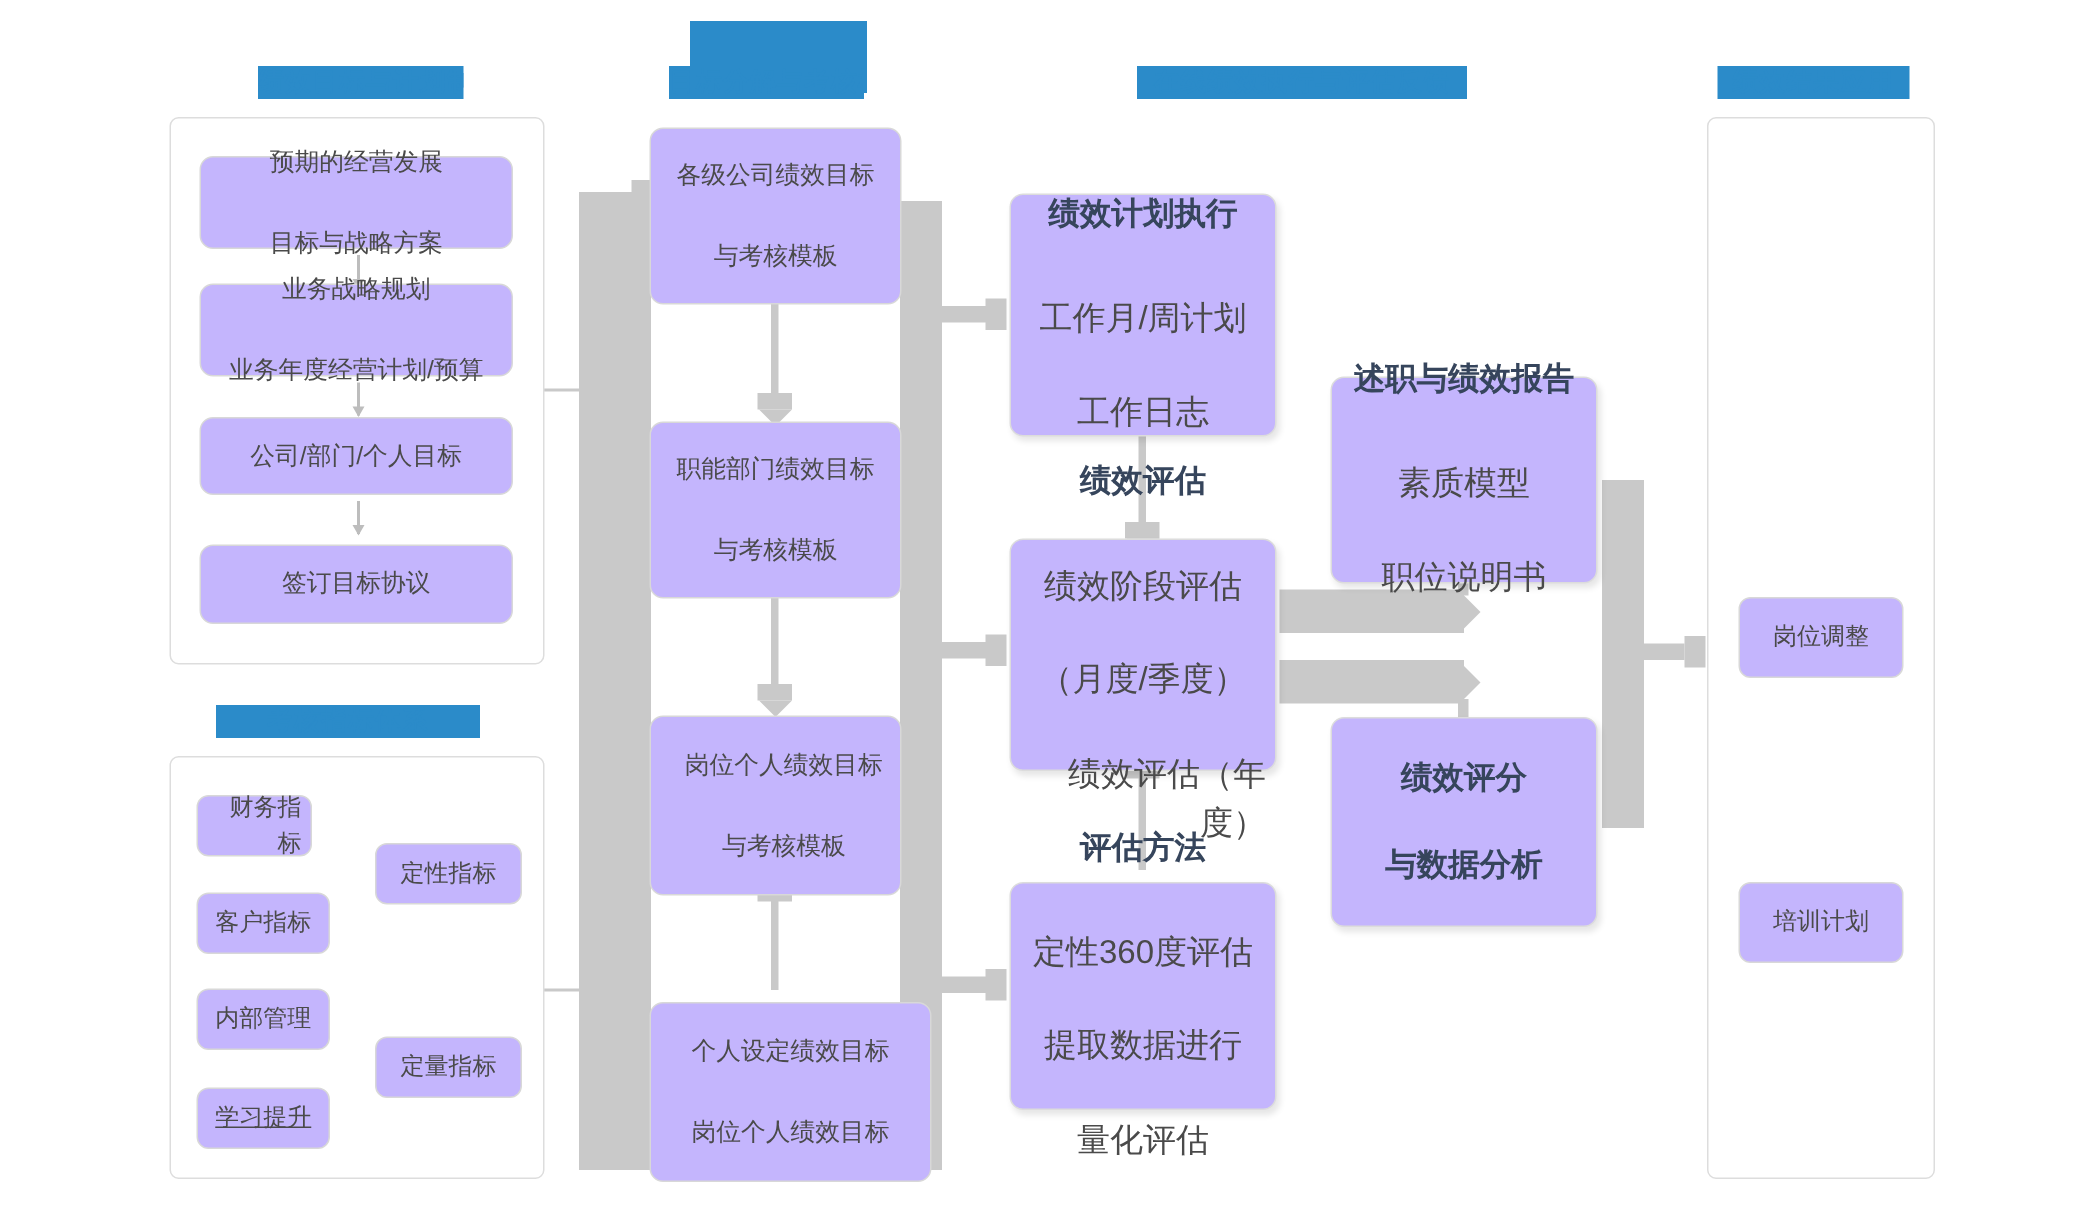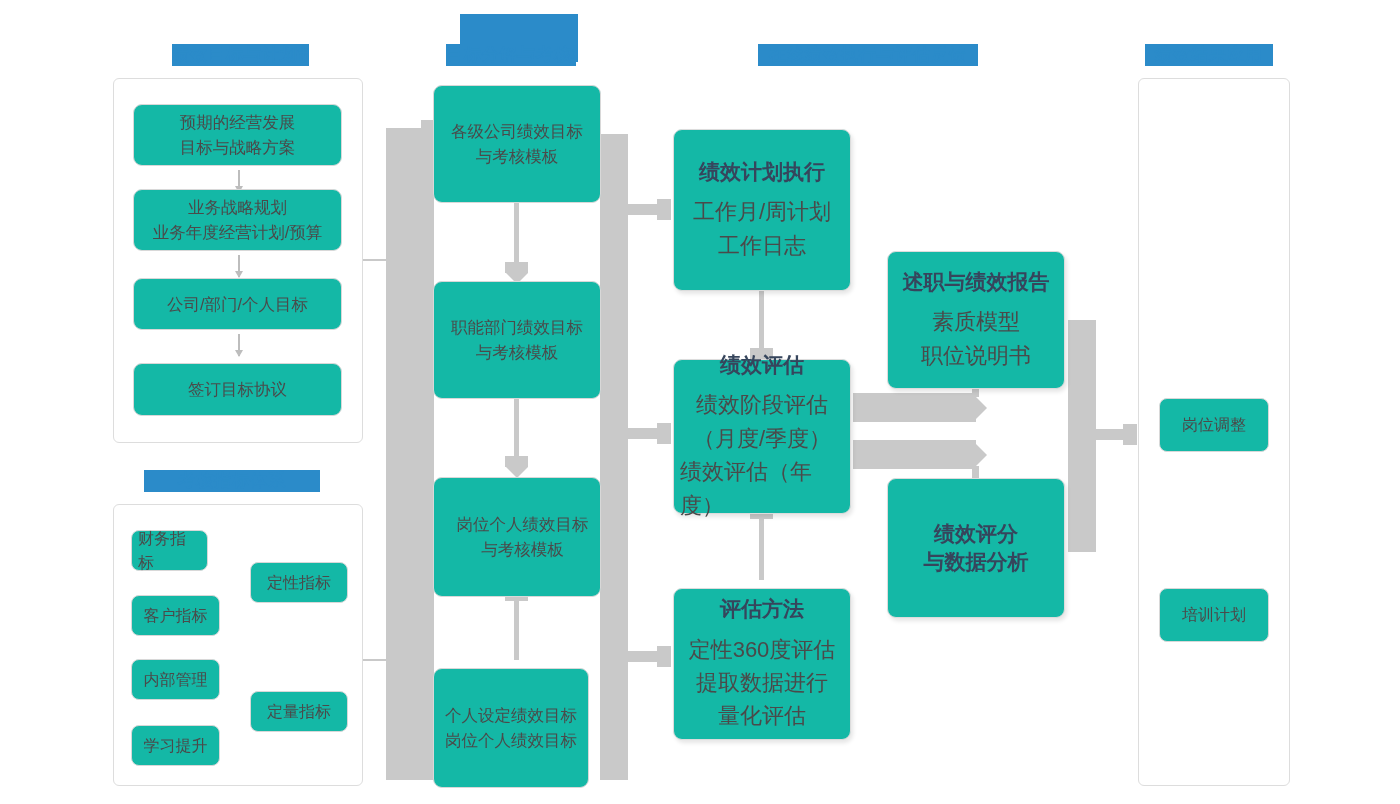--- a/index.html
+++ b/index.html
@@ -33,31 +33,32 @@
     border:1px solid #dddddd;
     border-radius:6px;
     background:#ffffff;
   }
 
   
   .box{
     position:absolute;
     border:1px solid #d8d8d8;
     border-radius:9px;
-    background:#14b8a6;
+    background:#c4b5fd;
     display:flex;
     flex-direction:column;
     align-items:center;
     justify-content:center;
-    text-align:left;
+    text-align:right;
     color:#4a4a4a;
     font-size:16.5px;
     line-height:1.5;
     box-sizing:border-box;
     padding:4px 6px;
+    gap:29px;
   }
   .box.shadowed{
     box-shadow:2px 3px 4px rgba(0,0,0,0.10);
     border-color:#dcdcdc;
   }
   .box .ttl{
     color:#36455c;
     font-weight:700;
     font-size:21px;
     margin-bottom:9px;
@@ -194,41 +195,41 @@
 
   <div class="box" style="left:133px;top:363px;width:209px;height:53px;">
     <div>签订目标协议</div>
   </div>
 
   <div class="panel" style="left:113px;top:504px;width:248px;height:280px;"></div>
 
   <div class="box small" style="left:131px;top:530px;width:77px;height:41px;">财务指标</div>
   <div class="box small" style="left:131px;top:595px;width:89px;height:41px;">客户指标</div>
   <div class="box small" style="left:131px;top:659px;width:89px;height:41px;">内部管理</div>
-  <div class="box small" style="left:131px;top:725px;width:89px;height:41px;">学习提升</div>
+  <div class="box small" style="left:131px;top:725px;width:89px;height:41px;text-decoration:underline;">学习提升</div>
 
   <div class="box small" style="left:250px;top:562px;width:98px;height:41px;">定性指标</div>
   <div class="box small" style="left:250px;top:691px;width:98px;height:41px;">定量指标</div>
 
   <div class="box" style="left:433px;top:85px;width:168px;height:118px;">
     <div>各级公司绩效目标</div>
     <div>与考核模板</div>
   </div>
 
   <div class="box" style="left:433px;top:281px;width:168px;height:118px;">
     <div>职能部门绩效目标</div>
     <div>与考核模板</div>
   </div>
 
   <div class="box" style="left:433px;top:477px;width:168px;height:120px;padding-left:17px;">
     <div>岗位个人绩效目标</div>
     <div>与考核模板</div>
   </div>
 
-  <div class="box" style="left:433px;top:668px;width:156px;height:120px;">
+  <div class="box" style="left:433px;top:668px;width:188px;height:120px;">
     <div>个人设定绩效目标</div>
     <div>岗位个人绩效目标</div>
   </div>
 
   <div class="box shadowed" style="left:673px;top:129px;width:178px;height:162px;">
     <div class="ttl">绩效计划执行</div>
     <div class="bdy">工作月/周计划</div>
     <div class="bdy">工作日志</div>
   </div>
 

